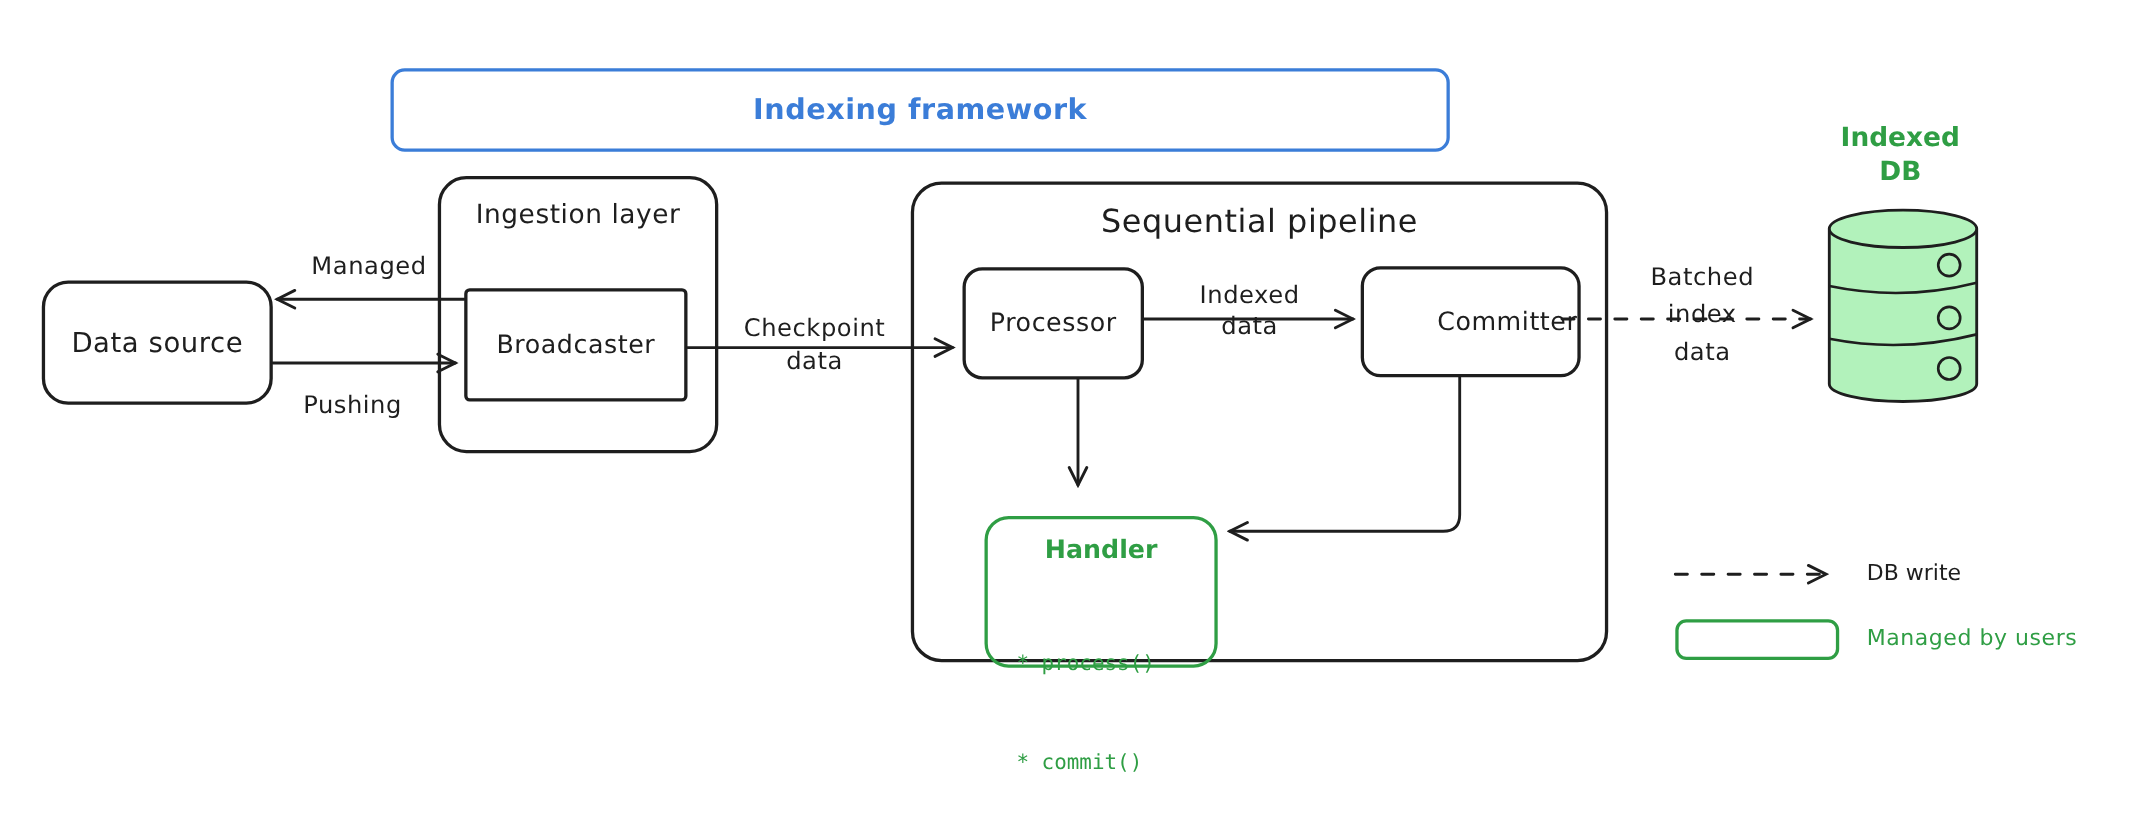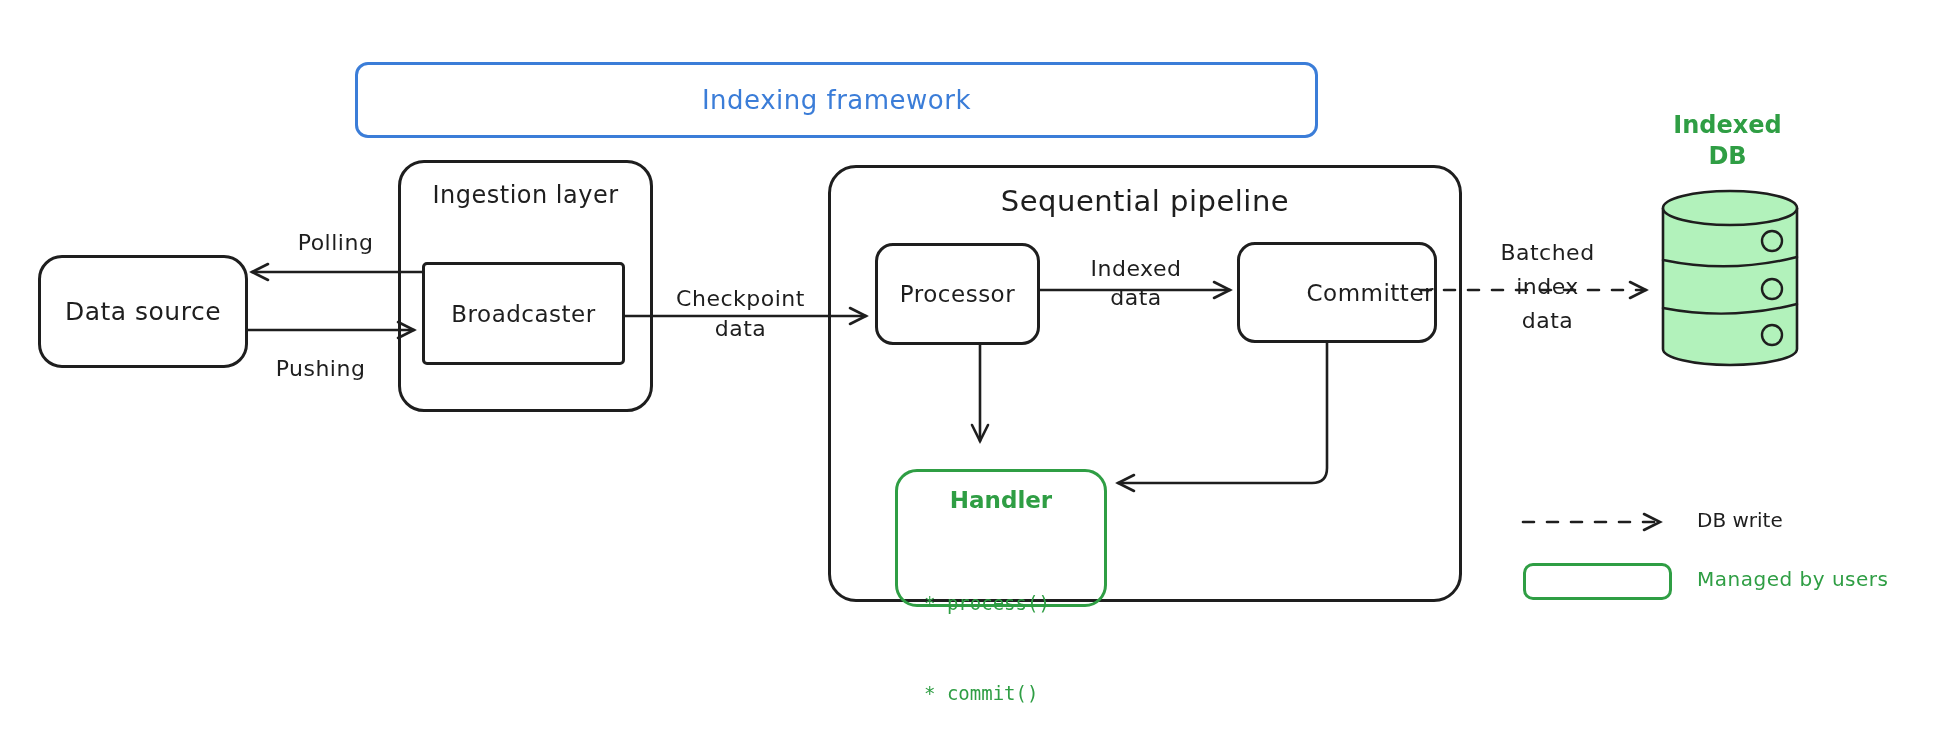--- a/index.html
+++ b/index.html
@@ -32,21 +32,21 @@
   }
   .node.container { align-items: flex-start; }
   .node-label { font-size: 24px; letter-spacing: 0.5px; }
   #blue-frame {
     position: absolute;
     left: 355px; top: 62px; width: 963px; height: 76px;
     border: 3.5px solid var(--blue);
     border-radius: 13px;
     display: flex; align-items: center; justify-content: center;
   }
-  #blue-frame .node-label { color: var(--blue); font-size: 26px; }
+  #blue-frame .node-label { color: var(--blue); font-size: 26px; font-weight: bold; }
 
   #data-source { left: 38px; top: 255px; width: 210px; height: 113px; border-radius: 24px; }
   #data-source .node-label { font-size: 25px; }
 
   #ingestion { left: 398px; top: 160px; width: 255px; height: 252px; border-radius: 26px; justify-content: center; padding-top: 18px; text-align: right; }
   #ingestion .node-label { font-size: 24px; }
 
   #broadcaster { left: 422px; top: 262px; width: 203px; height: 103px; border-radius: 5px; }
 
   #pipeline { left: 828px; top: 165px; width: 634px; height: 437px; border-radius: 28px; justify-content: center; padding-top: 16px; }
@@ -169,21 +169,21 @@
   </div>
 
   <div id="handler">
     <div class="handler-title">Handler</div>
     <div class="handler-methods">
       <div>* process()</div>
       <div>* commit()</div>
     </div>
   </div>
 
-  <div id="polling-label" class="edge-label">Polling</div>
+  <div id="polling-label" class="edge-label">Managed</div>
   <div id="pushing-label" class="edge-label">Pushing</div>
 
   <div id="checkpoint-label" class="edge-label">
     <div>Checkpoint</div>
     <div>data</div>
   </div>
 
   <div id="indexed-data-label" class="edge-label">
     <div>Indexed</div>
     <div>data</div>

